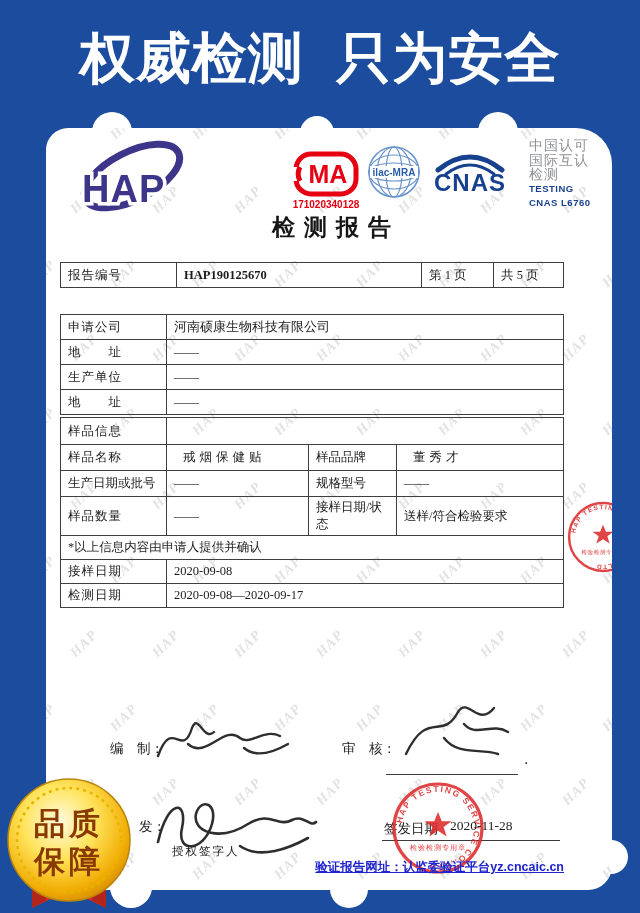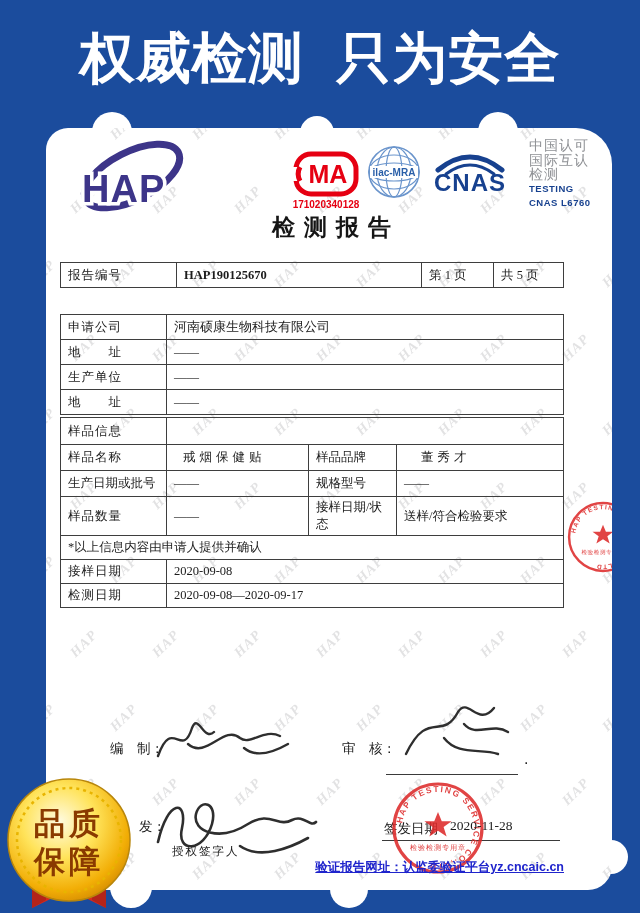--- a/index.html
+++ b/index.html
@@ -235,21 +235,21 @@
 
   <div class="tblock" id="tableC">
     <div class="trow r2" style="min-height:26px;">
       <div class="tc sp1">样品信息</div>
       <div class="tc"></div>
     </div>
     <div class="trow r4" style="min-height:25px;">
       <div class="tc sp1">样品名称</div>
       <div class="tc sp4" style="padding-left:16px;">戒烟保健贴</div>
       <div class="tc">样品品牌</div>
-      <div class="tc sp4" style="padding-left:24px;">董秀才</div>
+      <div class="tc sp4" style="padding-left:16px;">董秀才</div>
     </div>
     <div class="trow r4" style="min-height:25px;">
       <div class="tc">生产日期或批号</div>
       <div class="tc">——</div>
       <div class="tc">规格型号</div>
       <div class="tc">——</div>
     </div>
     <div class="trow r4" style="min-height:25px;">
       <div class="tc sp1">样品数量</div>
       <div class="tc">——</div>

